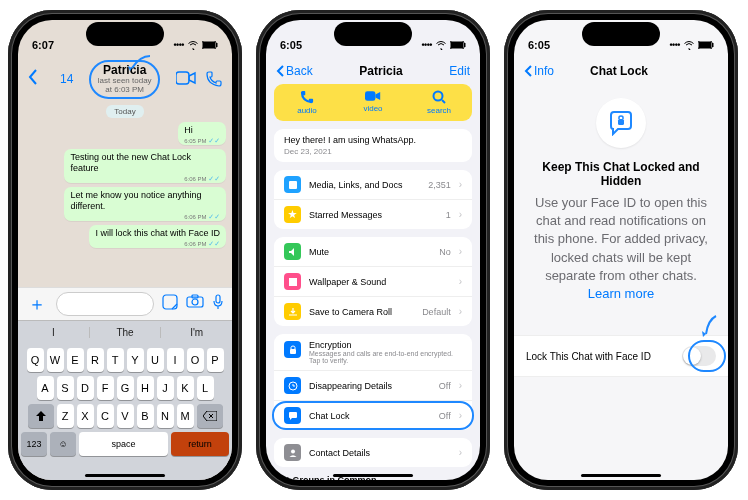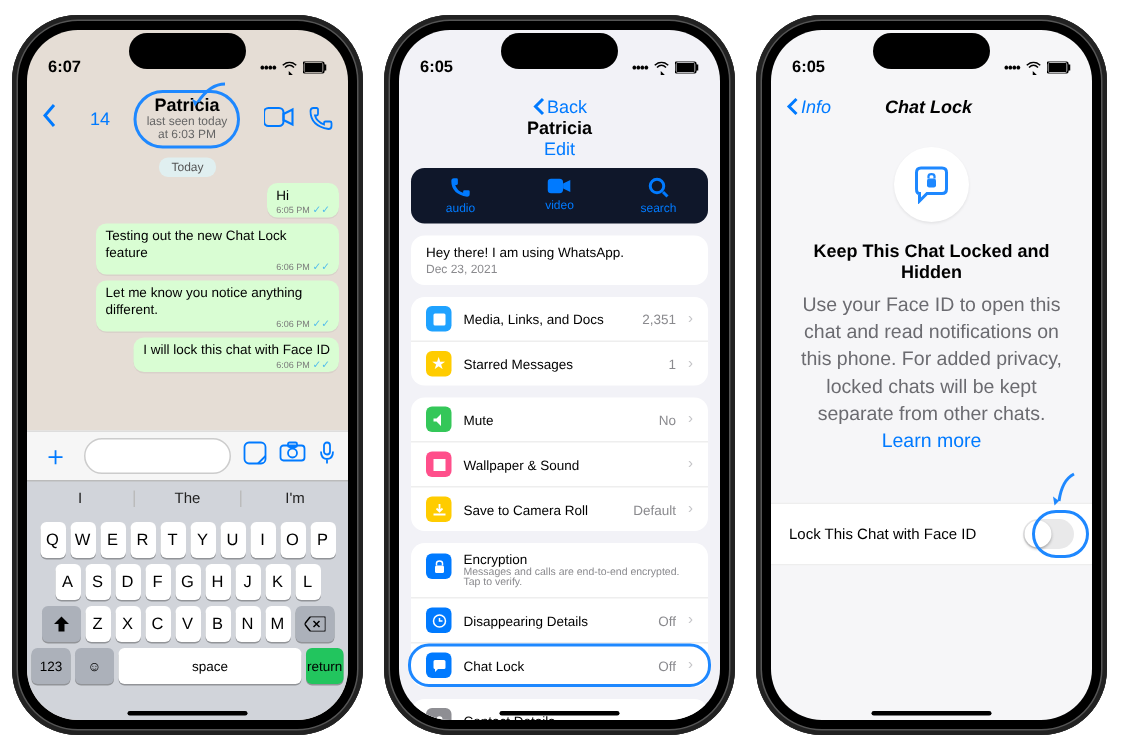--- a/index.html
+++ b/index.html
@@ -87,48 +87,48 @@
 
   .predict-row { display:flex; background:#d1d4da; border-top:1px solid #bbb; height:24px; align-items:center; }
   .predict-row span { flex:1; text-align:center; font-size:10px; color:#222; border-right:1px solid #bbb; }
   .predict-row span:last-child{border:none;}
 
   .keyboard { background:#d1d4da; padding:4px 3px 6px; }
   .krow { display:flex; gap:3px; justify-content:center; margin-bottom:4px; }
   .key { background:#fff; border-radius:4px; box-shadow:0 1px 0 rgba(0,0,0,.3); height:24px; width:17px; display:flex; align-items:center; justify-content:center; font-size:11px; }
   .key.wide{ width:26px; background:#acb1ba; }
   .key.space{ flex:1; }
-  .key.ret{ width:25px; background:#22c55e; font-size:9px; }
+  .key.ret{ width:58px; background:#c2410c; font-size:9px; }
   .krow.bottom .key { font-size:9px; }
   .home-ind { position:absolute; bottom:3px; left:50%; transform:translateX(-50%); width:80px; height:3px; border-radius:2px; background:#000; }
 
   
-  .nav { display:flex; align-items:center; justify-content:space-between; padding:2px 10px 6px; font-size:12px;flex-direction:column; }
+  .nav { display:flex; align-items:center; justify-content:space-between; padding:2px 10px 6px; font-size:12px; }
   .nav .l, .nav .r { color:#007aff; display:flex; align-items:center; gap:2px; }
   .nav .c { font-weight:600; font-size:12px; }
 
-  .action-card { background:#0f172a; margin:0 8px 8px; border-radius:9px; display:flex; }
+  .action-card { background:#fde047; margin:0 8px 8px; border-radius:9px; display:flex; }
   .action-card .act { flex:1; text-align:center; padding:6px 0; font-size:8px; color:#007aff; }
   .action-card .act svg{display:block;margin:0 auto 2px;}
   
   .card { background:#fff; margin:0 8px 8px; border-radius:9px; font-size:9px; }
   .card .about { padding:6px 10px; }
   .card .about .date { color:#8a8a8e; font-size:8px; margin-top:2px; }
   .row { display:flex; align-items:center; padding:6px 10px; min-height:29px; gap:8px; border-top:1px solid #eee; position:relative; }
   .card .row:first-child{border-top:none;}
   .row .ic { width:17px; height:17px; border-radius:4px; display:flex; align-items:center; justify-content:center; flex-shrink:0; }
   .row .lbl { flex:1; color:#000; }
   .row .sub { font-size:7px; color:#8a8a8e; }
   .row .val { color:#8a8a8e; font-size:9px; text-align:right; }
   .row .chev { color:#c5c5c8; font-size:10px; }
 
   .section-head { margin:4px 14px 4px; font-size:9px; color:#000; font-weight:600; }
 
   
-  .lock-hdr { display:flex; align-items:flex-end; padding:2px 10px 6px;font-style:italic; }
+  .lock-hdr { display:flex; align-items:flex-end; padding:2px 10px 6px; }
   .lock-hdr .l { color:#007aff; font-size:12px; display:flex; align-items:center; gap:2px; }
   .lock-hdr .c { flex:1; text-align:center; font-weight:600; font-size:12px; margin-left:-34px; }
 
   .lock-hero { text-align:center; padding:14px 16px; }
   .lock-hero .circ { width:50px;height:50px;border-radius:25px;background:#fff;display:flex;align-items:center;justify-content:center;margin:0 auto 12px; box-shadow:0 1px 2px rgba(0,0,0,.08); }
   .lock-hero h3 { font-size:12px; font-weight:700; margin-bottom:6px; }
   .lock-hero p { font-size:13px; color:#6b6b70; line-height:1.4; }
   .lock-hero a { color:#007aff; text-decoration:none; }
 
   .lock-row { background:#fff; margin:18px 0 0; padding:10px 12px; display:flex; align-items:center; justify-content:space-between; font-size:10px; border-top:1px solid #eee; border-bottom:1px solid #eee; }

